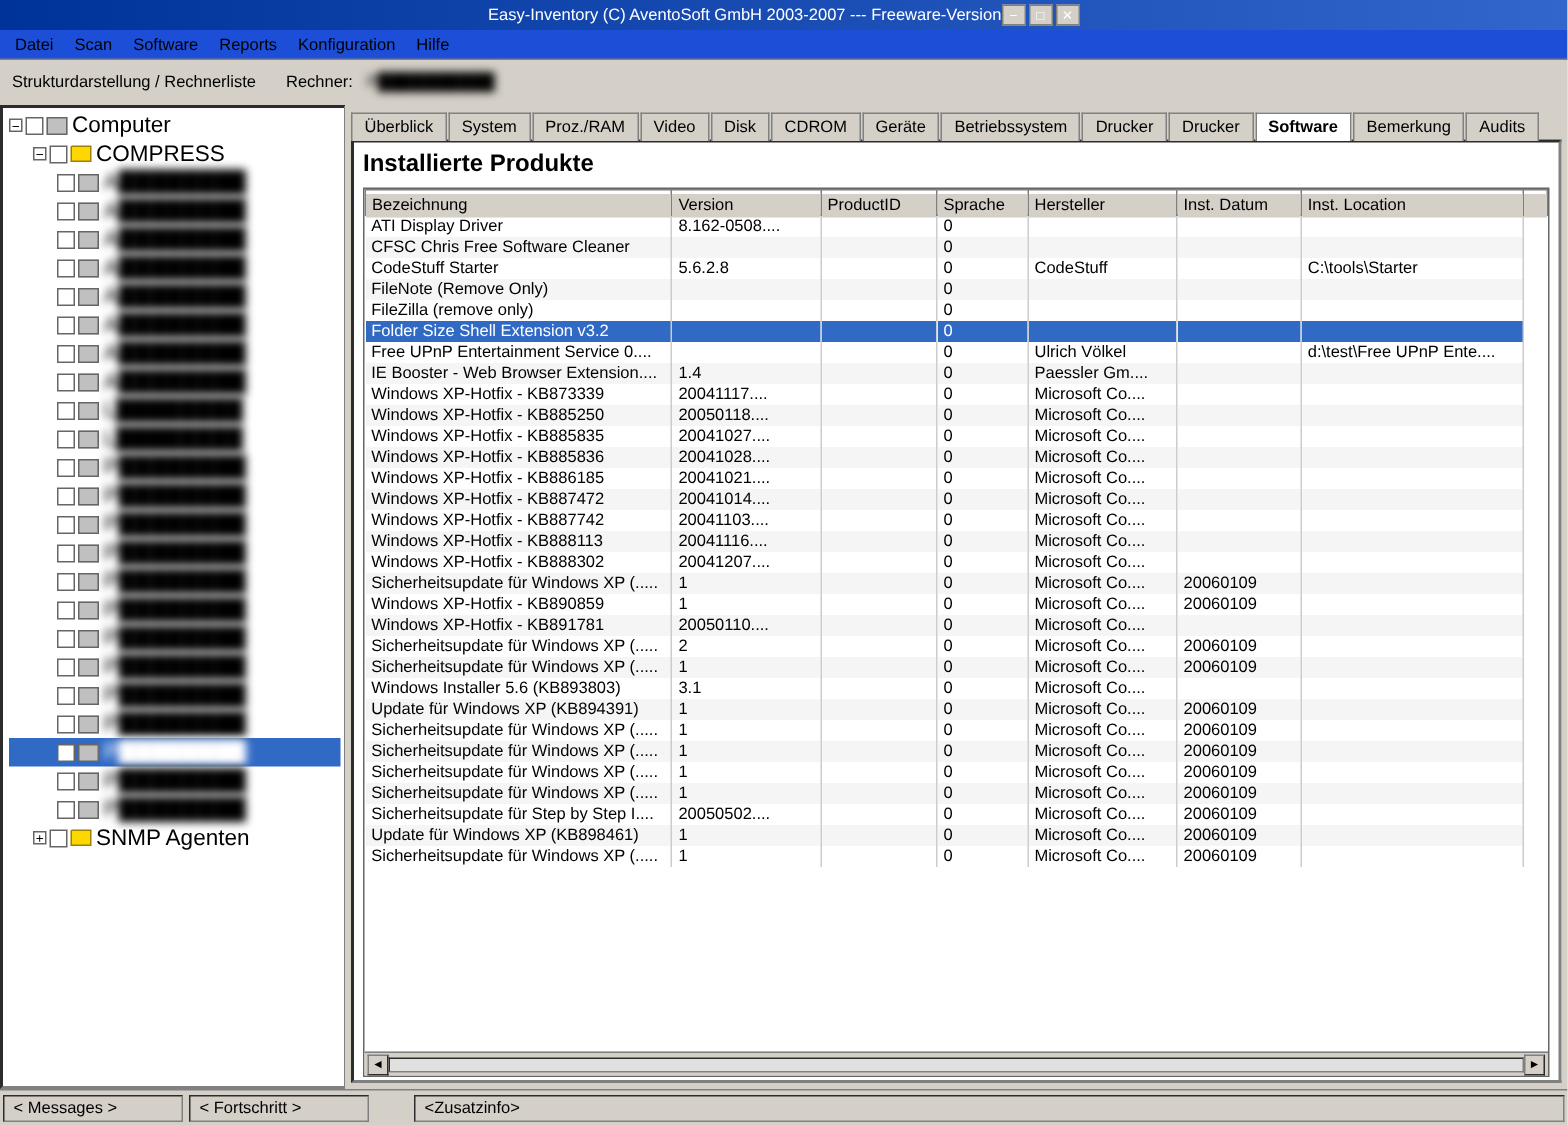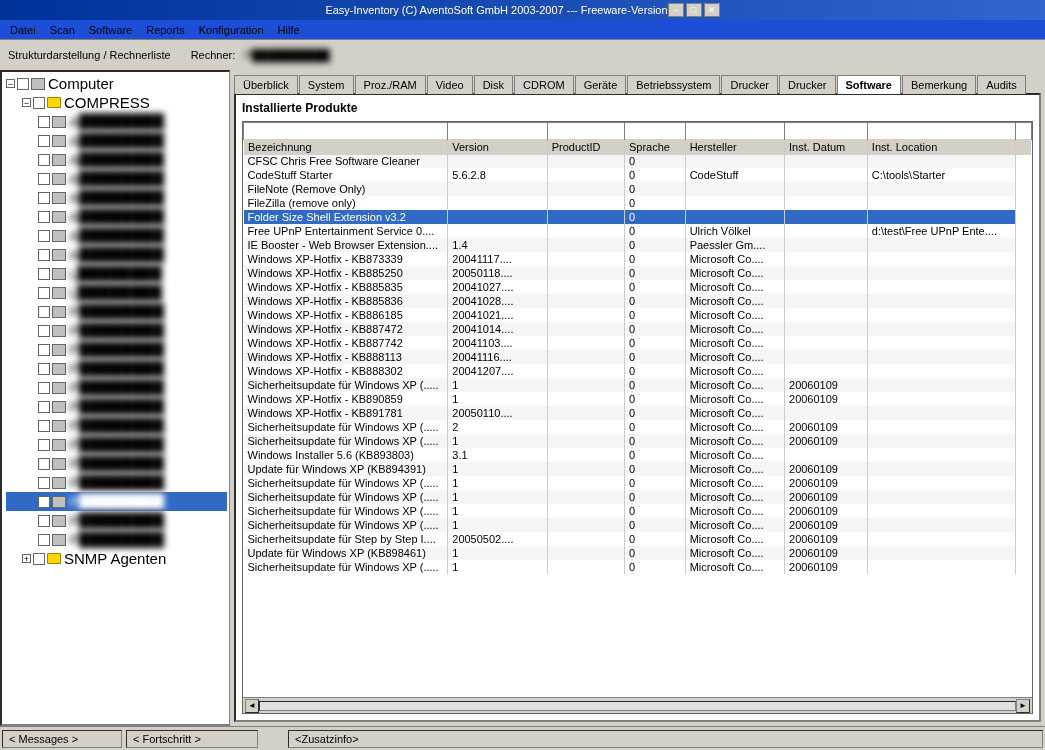--- a/index.html
+++ b/index.html
@@ -179,21 +179,21 @@
     
     #tab-content {
       border: 2px inset #808080;
       background: white;
       flex: 1;
       padding: 6px;
       overflow: hidden;
     }
     
     .section-title {
-      font-size: 12px;
+      font-size: 16px;
       font-weight: bold;
       margin-bottom: 6px;
     }
     .products-box {
       border: 1px solid #666;
       height: calc(100% - 20px);
       display: flex;
       flex-direction: column;
     }
     
@@ -208,21 +208,21 @@
       font-size: 11px;
     }
     thead tr th {
       background: #d4d0c8;
       border: 1px solid #808080;
       padding: 2px 4px;
       font-weight: normal;
       text-align: left;
       white-space: nowrap;
       position: sticky;
-      top: 16px;
+      top: 2px;
       z-index: 1;
     }
     thead tr th:last-child {
       width: 20px;
     }
     tbody tr td {
       border-right: 1px solid #ccc;
       padding: 1px 4px;
       white-space: nowrap;
       overflow: hidden;
@@ -269,21 +269,21 @@
     .status-pane {
       border: 1px inset #808080;
       height: 18px;
       padding: 0 6px;
       display: flex;
       align-items: center;
       font-size: 11px;
       margin: 2px;
     }
     .status-pane-1 { width: 120px; }
-    .status-pane-2 { width: 132px; }
+    .status-pane-2 { width: 120px; }
     .status-pane-3 { flex: 1; margin-left: 28px; }
     
     .blurred {
       filter: blur(3px);
       user-select: none;
     }
   </style>
 </head>
 <body>
 

